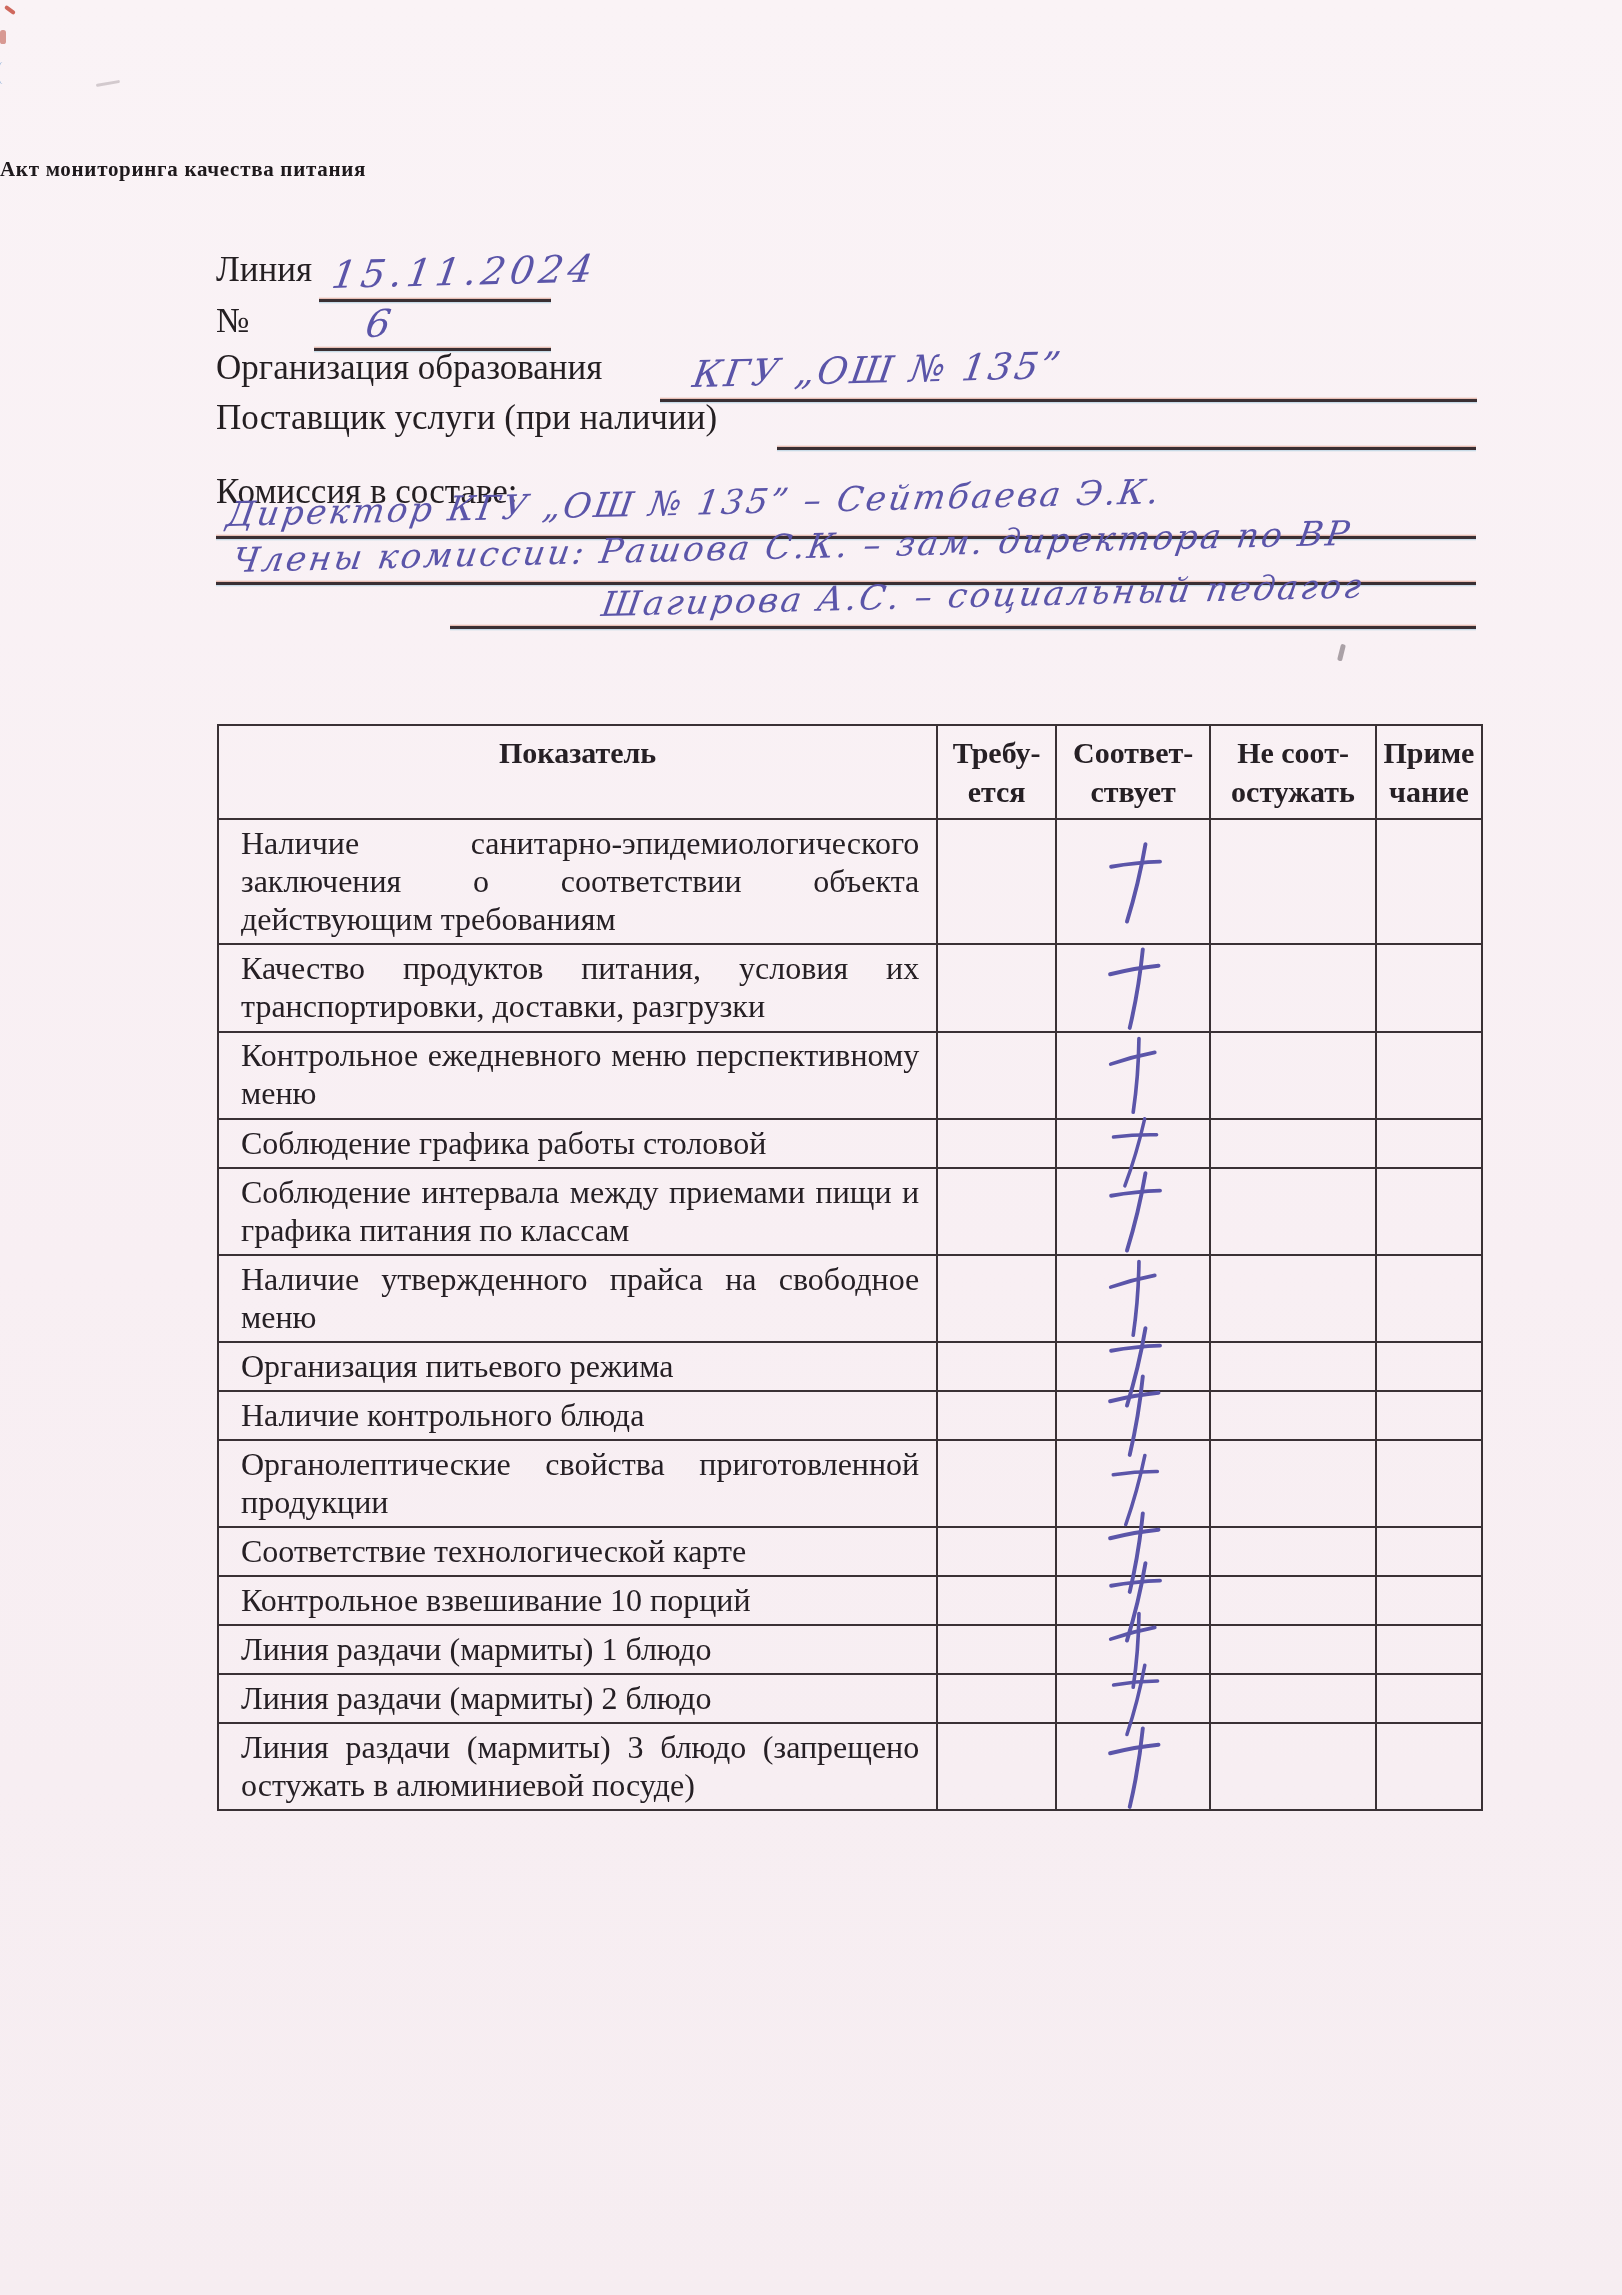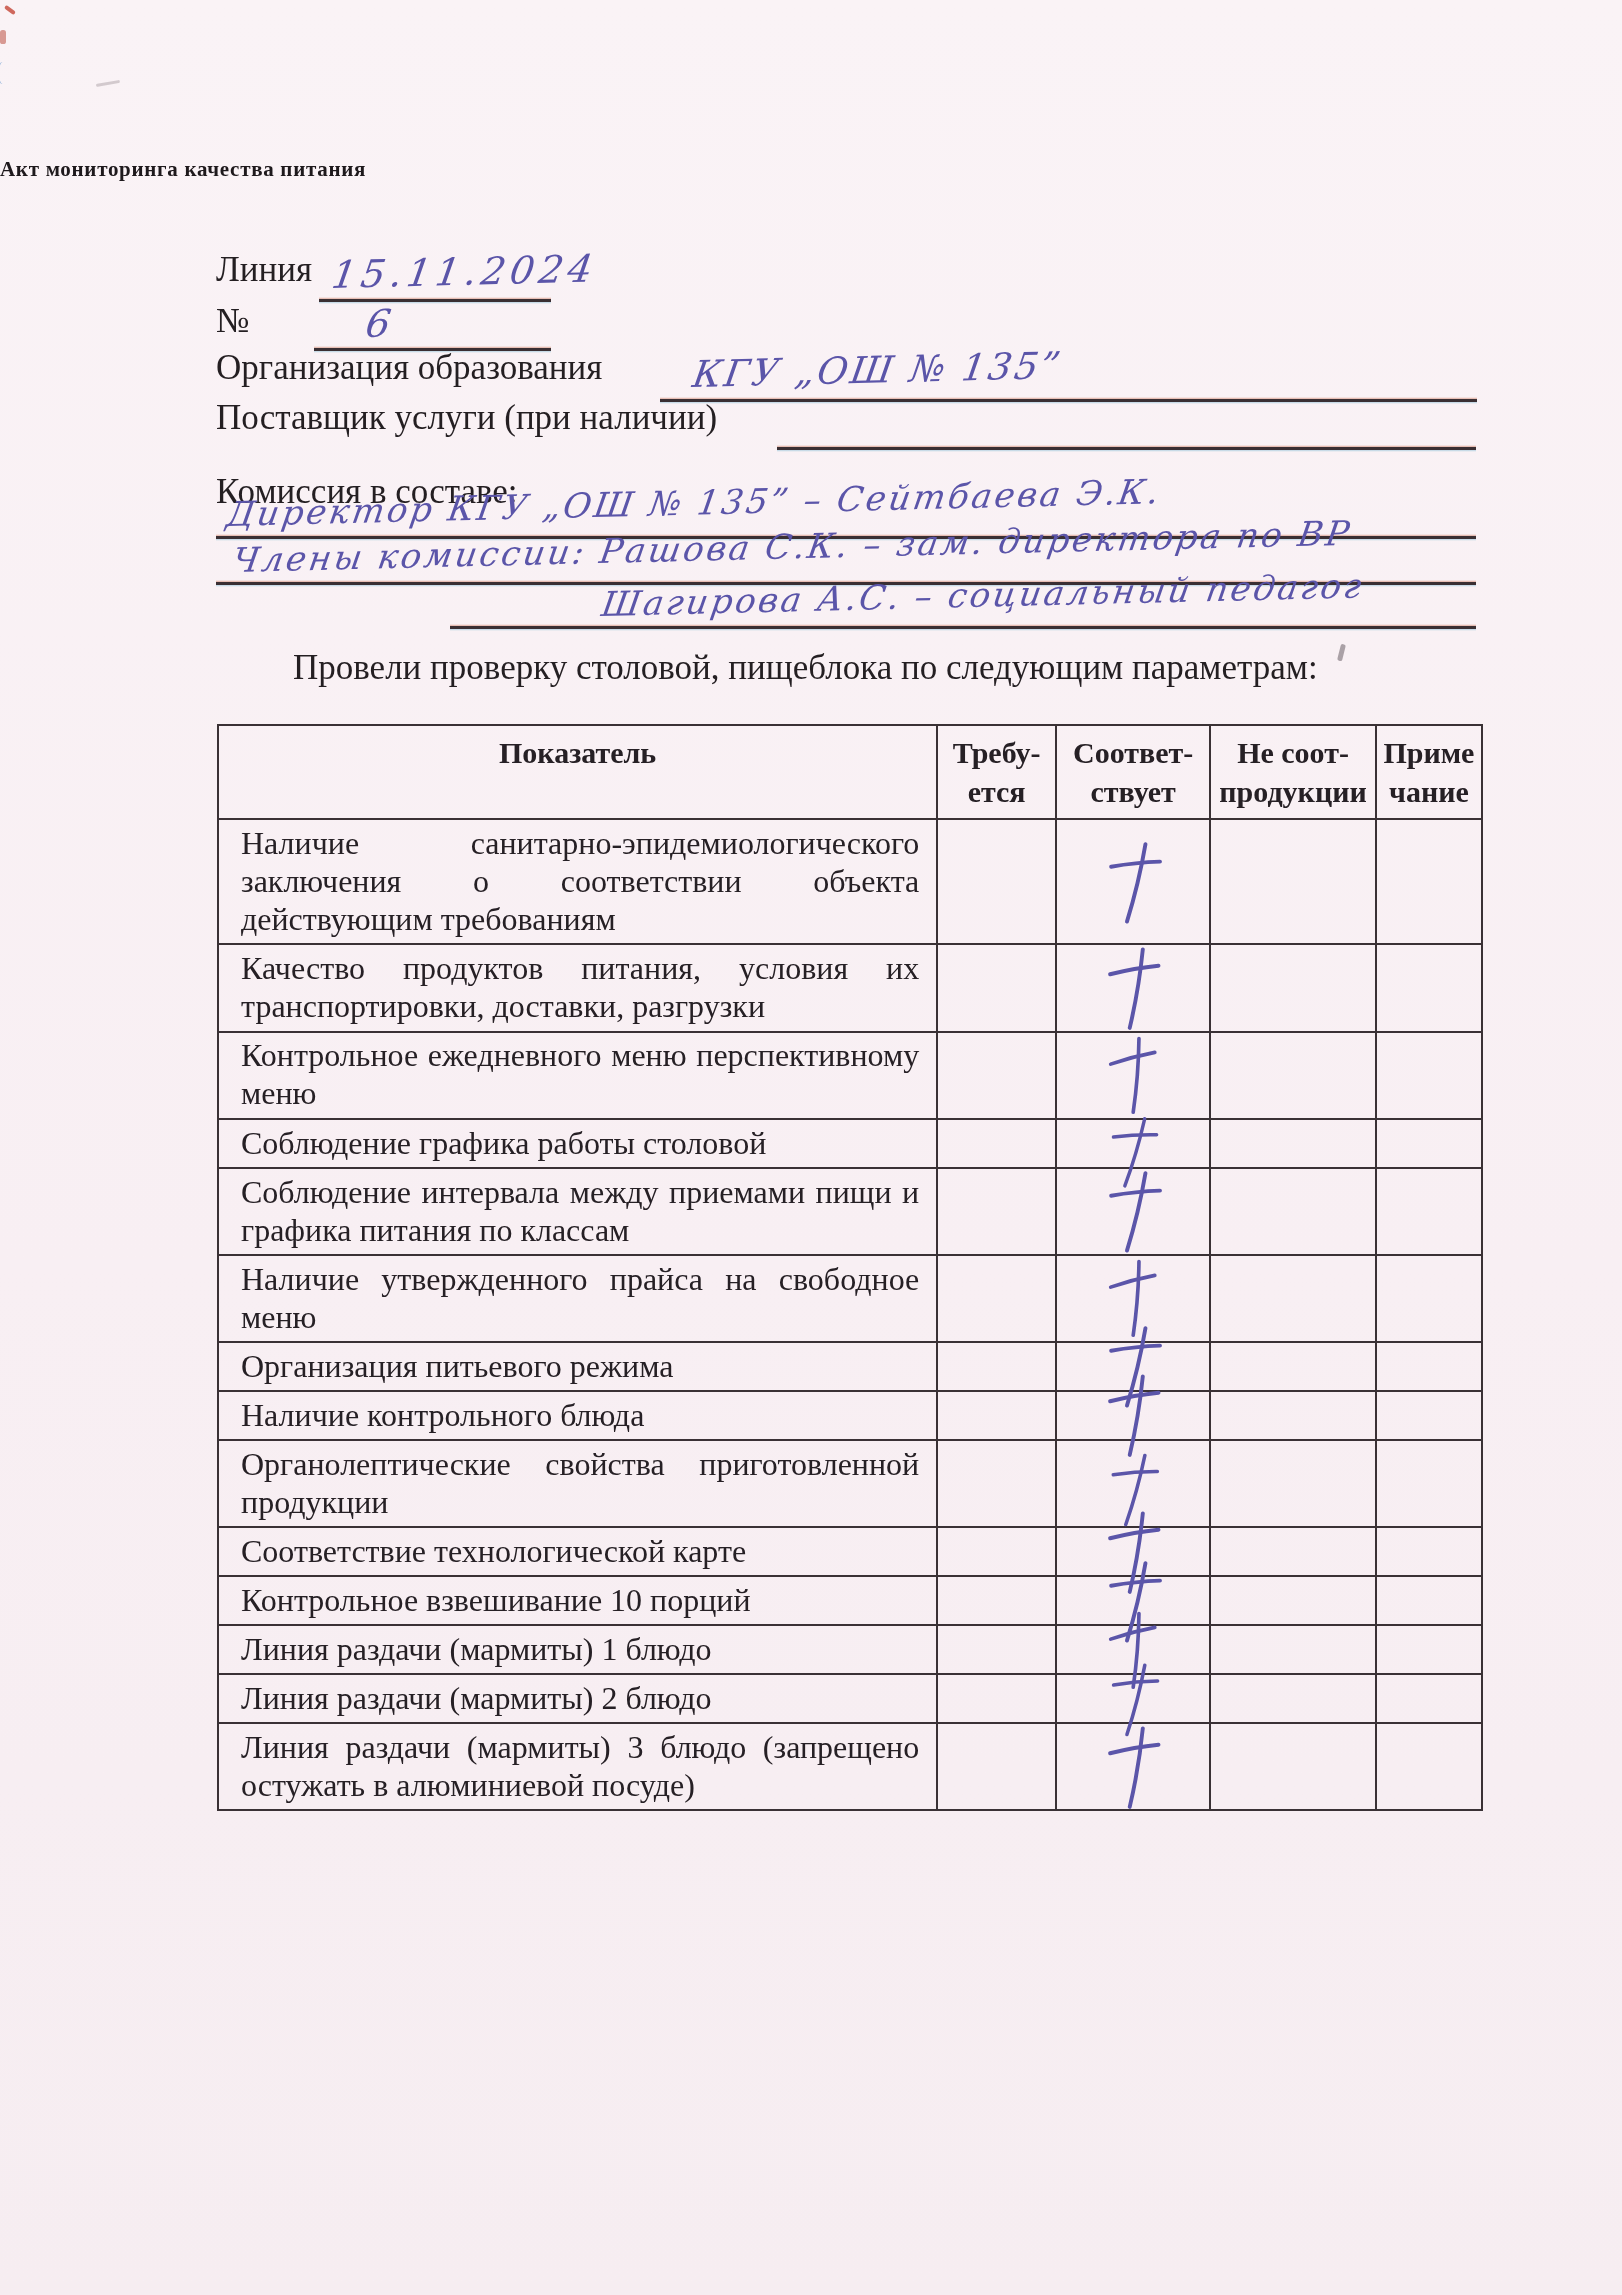--- a/index.html
+++ b/index.html
@@ -156,39 +156,38 @@
       <div class="uline"></div>
     </div>
 
     <div class="frow r-hw3">
       <span class="hw">Шагирова А.С. – социальный педагог</span>
       <div class="uline"></div>
     </div>
 
   </div>
 
-  <p class="intro">Провели проверку столовой, пищеблока по следующим параметрам:</p>
 
   <table class="monitoring">
     <colgroup>
       <col class="c1">
         <col class="c2">
         <col class="c3">
         <col class="c4">
         <col class="c5">
     </colgroup>
     <thead>
       <tr>
           <th>Показатель</th>
           <th>Требу-
 ется</th>
           <th>Соответ-
 ствует</th>
           <th>Не соот-
-продукции</th>
+остужать</th>
           <th>Приме
 чание</th>
         </tr>
     </thead>
     <tbody>
         <tr>
           <td class="c-ind">Наличие санитарно-эпидемиологического заключения о соответствии объекта действующим требованиям</td>
           <td class="c-mark"></td>
           <td class="c-mark">
             <svg class="tick" viewBox="0 0 90 130" aria-hidden="true">

